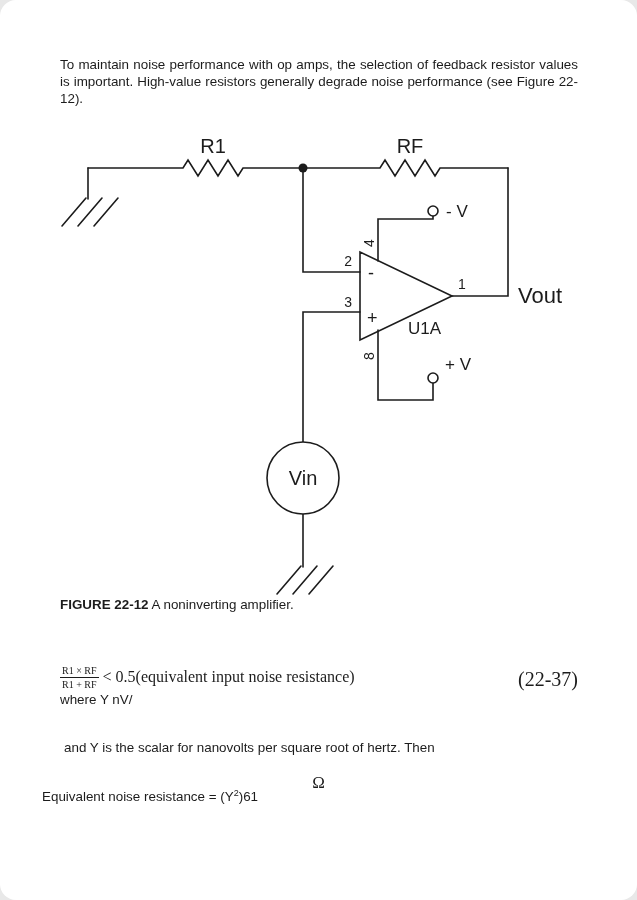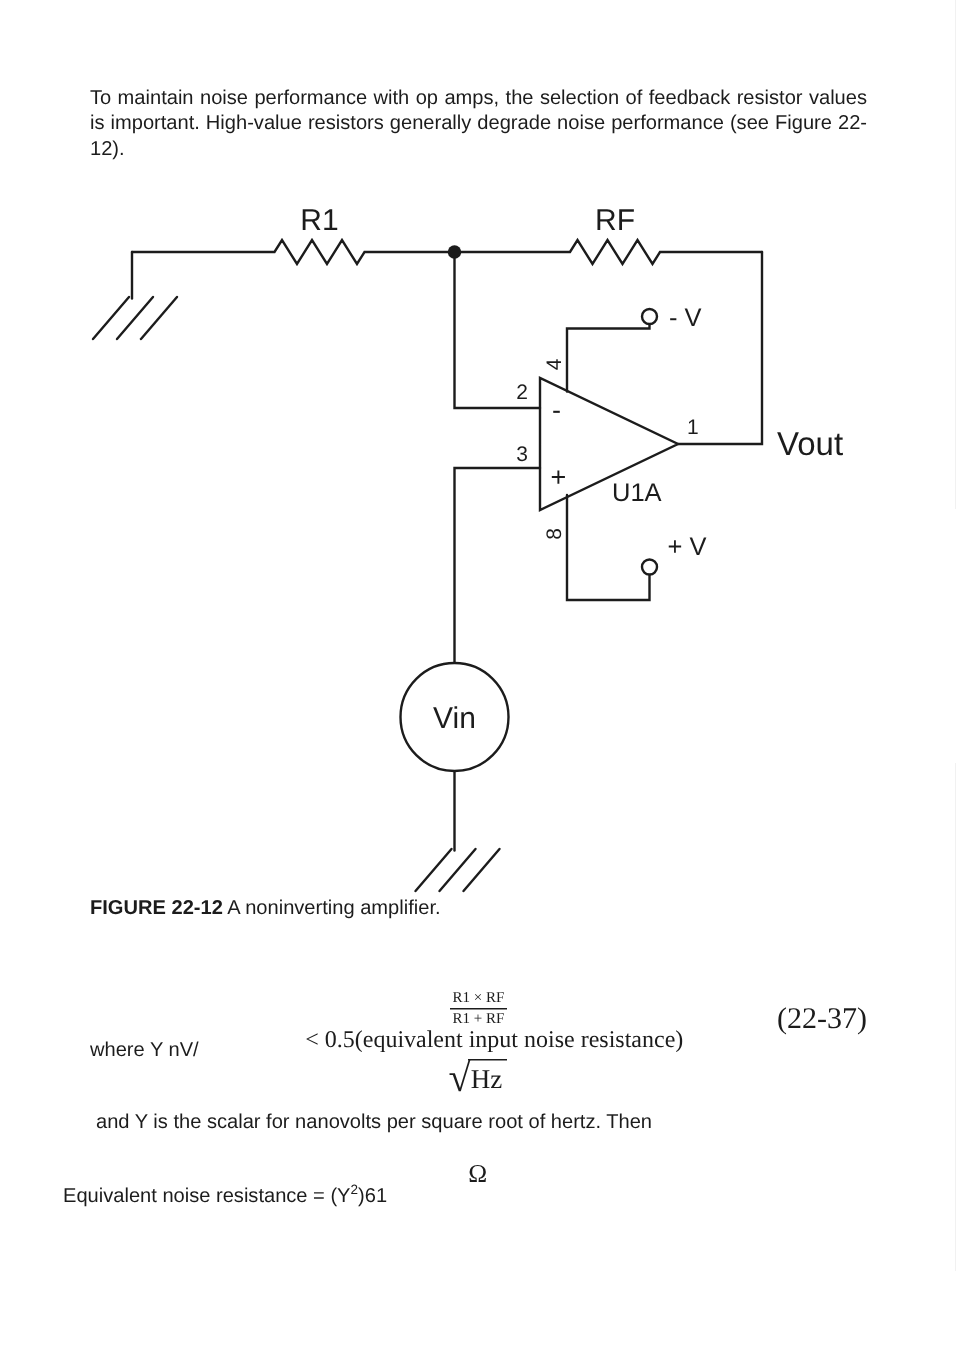--- a/index.html
+++ b/index.html
@@ -4,20 +4,21 @@
 <style>
   html,body{margin:0;padding:0;background:#e8e8e8;}
   .page{
     position:relative;
     width:637px;height:900px;
     margin:0 auto;
     background:#ffffff;
     font-family:"Liberation Sans", sans-serif;
     color:#1c1c1c;
     overflow:hidden;
+    border-radius:16px;
   }
   .abs{position:absolute;}
   .para{
     font-size:13.4px;
     line-height:17px;
     text-align:justify;
     color:#1c1c1c;
   }
   .intro{left:60px; top:56px; width:518px;}
   .circuit{left:0; top:0;}
@@ -25,36 +26,36 @@
   .t22{font-size:22px;}
   .t20{font-size:20px;}
   .t17{font-size:17px;}
   .t15{font-size:14px;}
   .tpm{font-size:18px;}
   .caption{left:60px; top:586px; width:518px; font-size:13.4px;margin-top:11px;}
   .caption b{font-weight:bold;}
   .body2{left:60px; top:605px; width:518px;}
   .eqrow{
     left:60px; top:660px; width:518px; height:34px;
-    display:flex; align-items:center;flex-direction:column;
+    display:flex; align-items:center;
   }
   .frac{
     display:inline-block;
     text-align:center;
     font-family:"Liberation Serif", serif;
     font-size:10px;
     line-height:11px;
     vertical-align:middle;
   }
   .frac .num{border-bottom:1px solid #1c1c1c; padding:0 2px 1px 2px; display:block;}
   .frac .den{display:block; padding-top:1px;}
   .eq-rhs{
     font-family:"Liberation Serif", serif;
     font-size:16px;
-    margin-left:21px;
+    margin-left:4px;
     white-space:nowrap;
   }
   .eq-tag{
     position:absolute; right:0; top:8px;
     font-family:"Liberation Serif", serif;
     font-size:20px;
   }
   .whereline{left:60px; top:692px; font-size:13.4px;}
   .sqrtline{left:0; top:706px; width:637px; text-align:center;}
   .radical{
@@ -136,23 +137,20 @@
     <span class="frac">
       <span class="num">R1 × RF</span>
       <span class="den">R1 + RF</span>
     </span>
     <span class="eq-rhs">&lt; 0.5(equivalent input noise resistance)</span>
     <span class="eq-tag">(22-37)</span>
   </div>
 
   <div class="abs whereline">where Y nV/</div>
 
-  <div class="abs sqrtline">
-    <span class="radical">√</span><span class="radicand">Hz</span>
-  </div>
 
   <div class="abs scalarline">and Y is the scalar for nanovolts per square root of hertz. Then</div>
 
   <div class="abs equivline">
     <span>Equivalent noise resistance = (Y</span><sup>2</sup><span>)61</span>
   </div>
 
   <div class="abs omegaline">Ω</div>
 
 </div>

